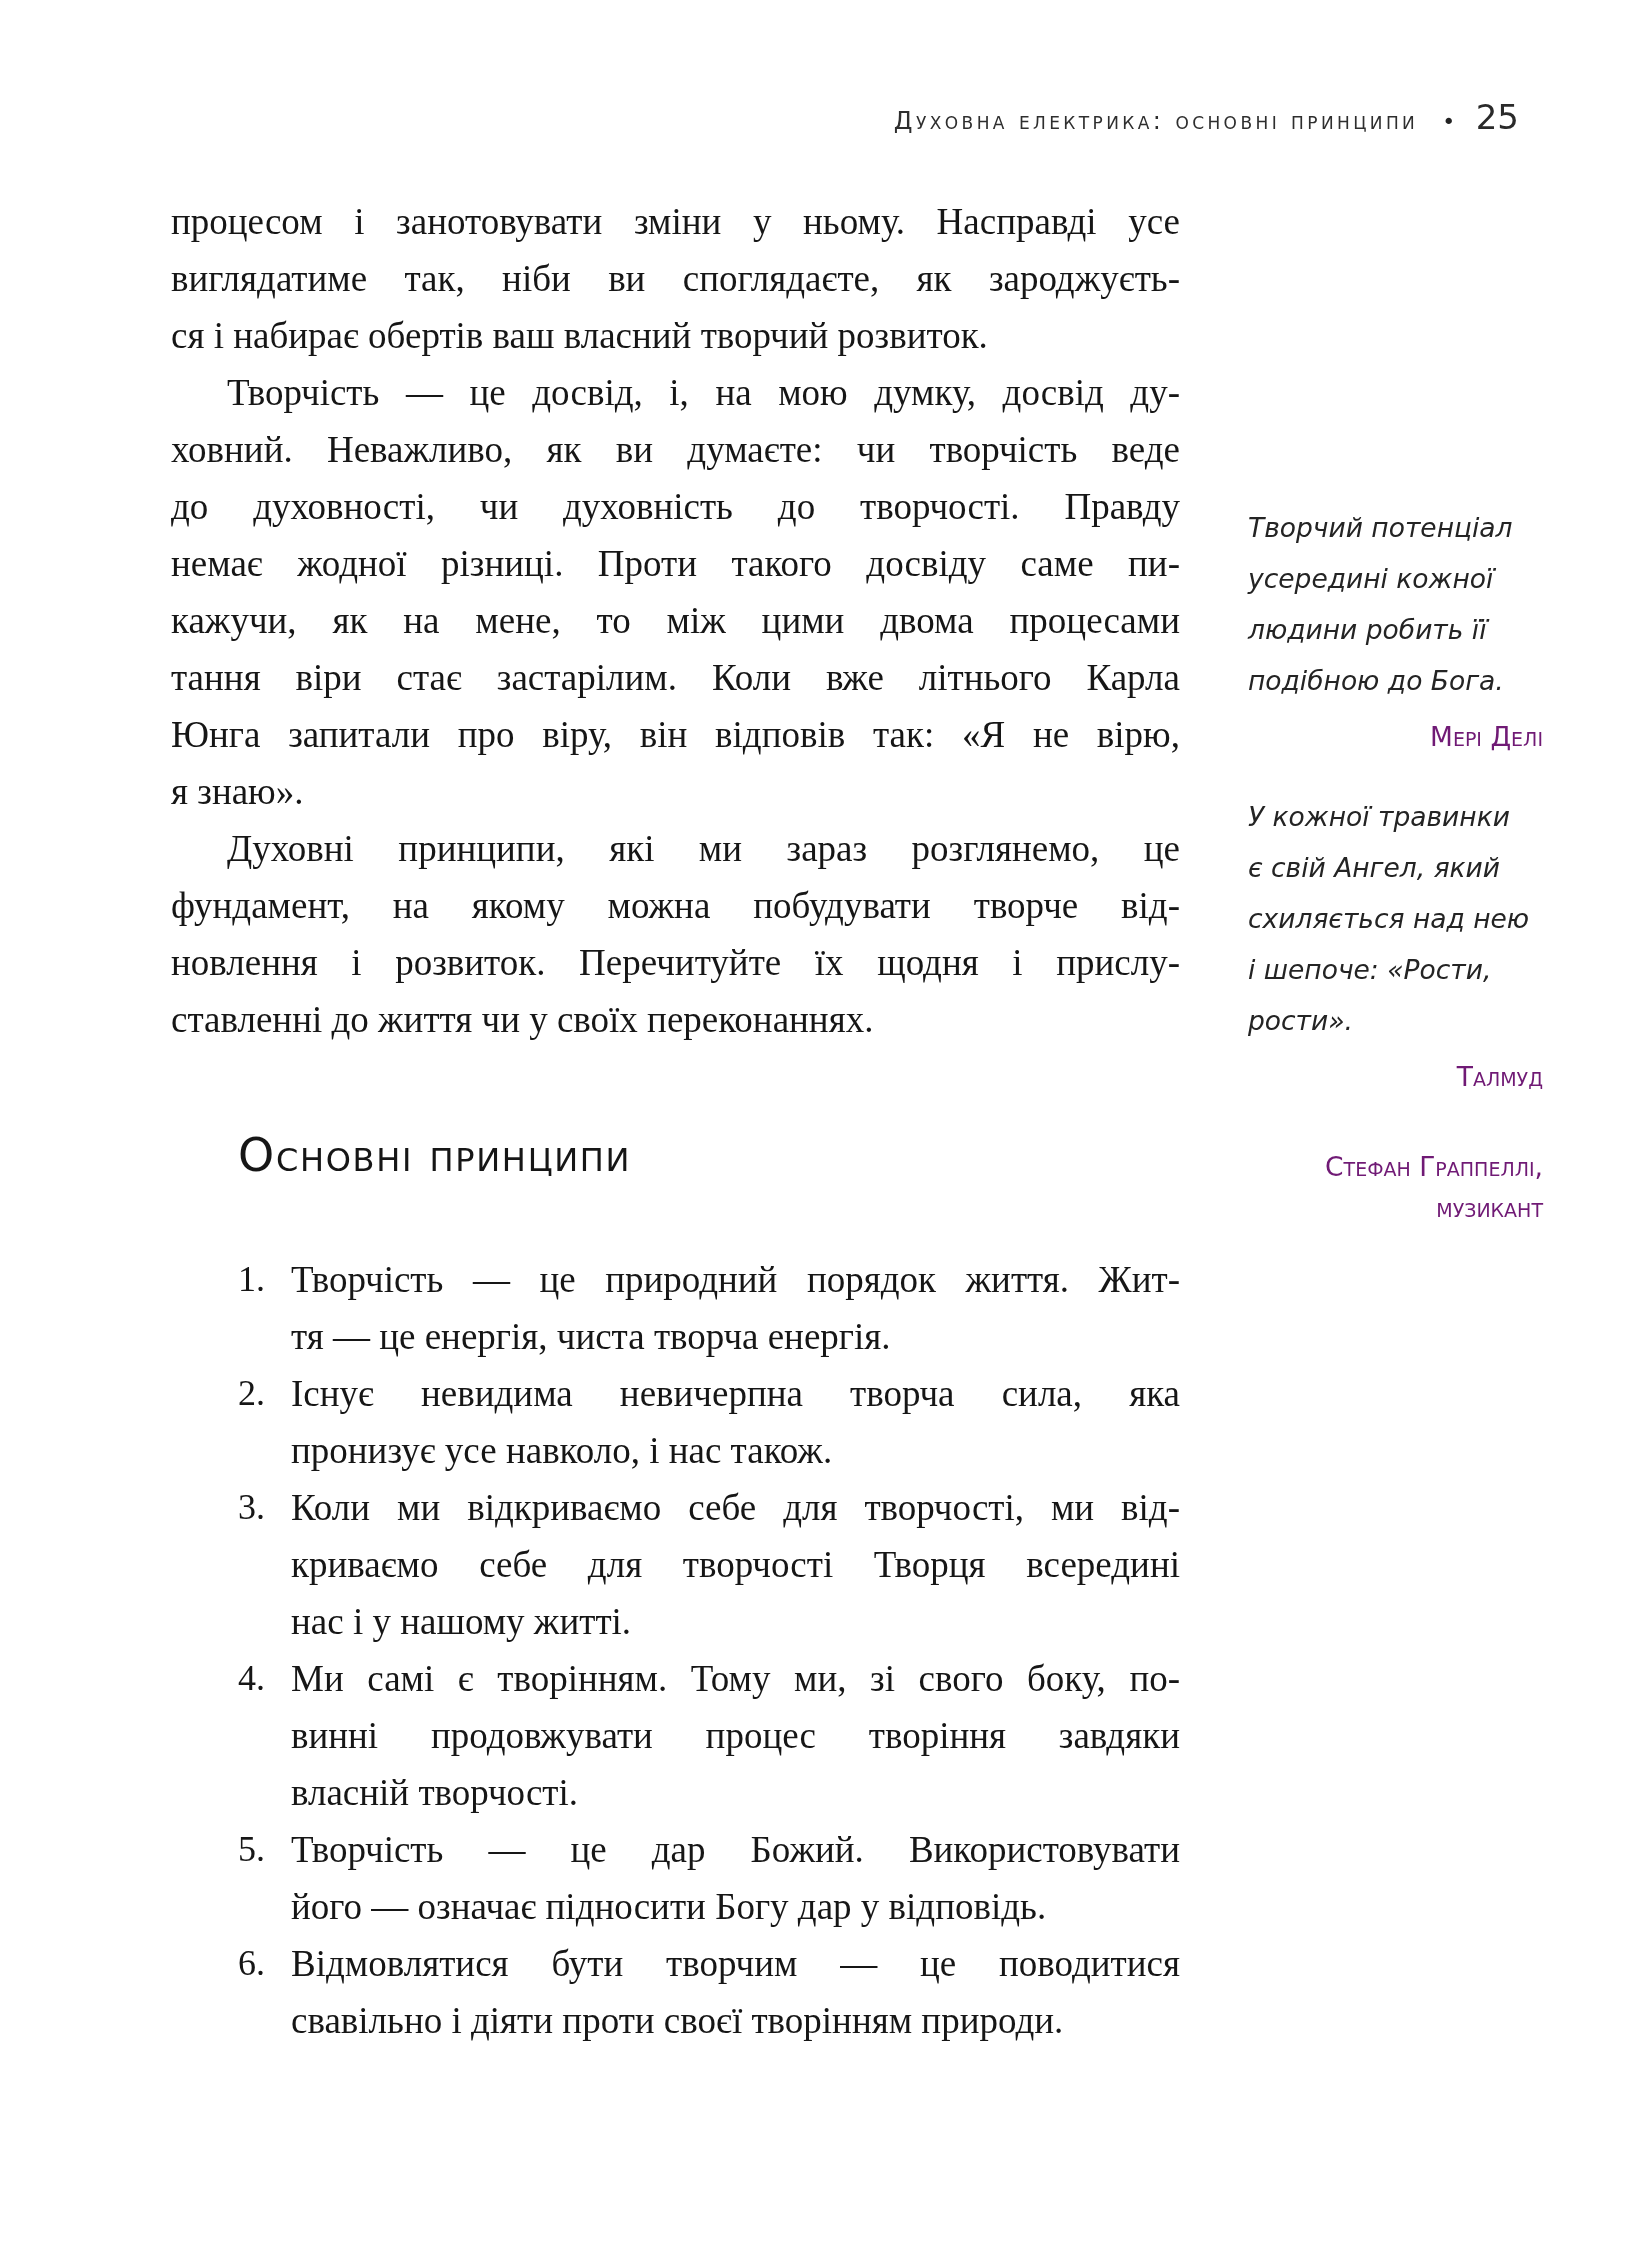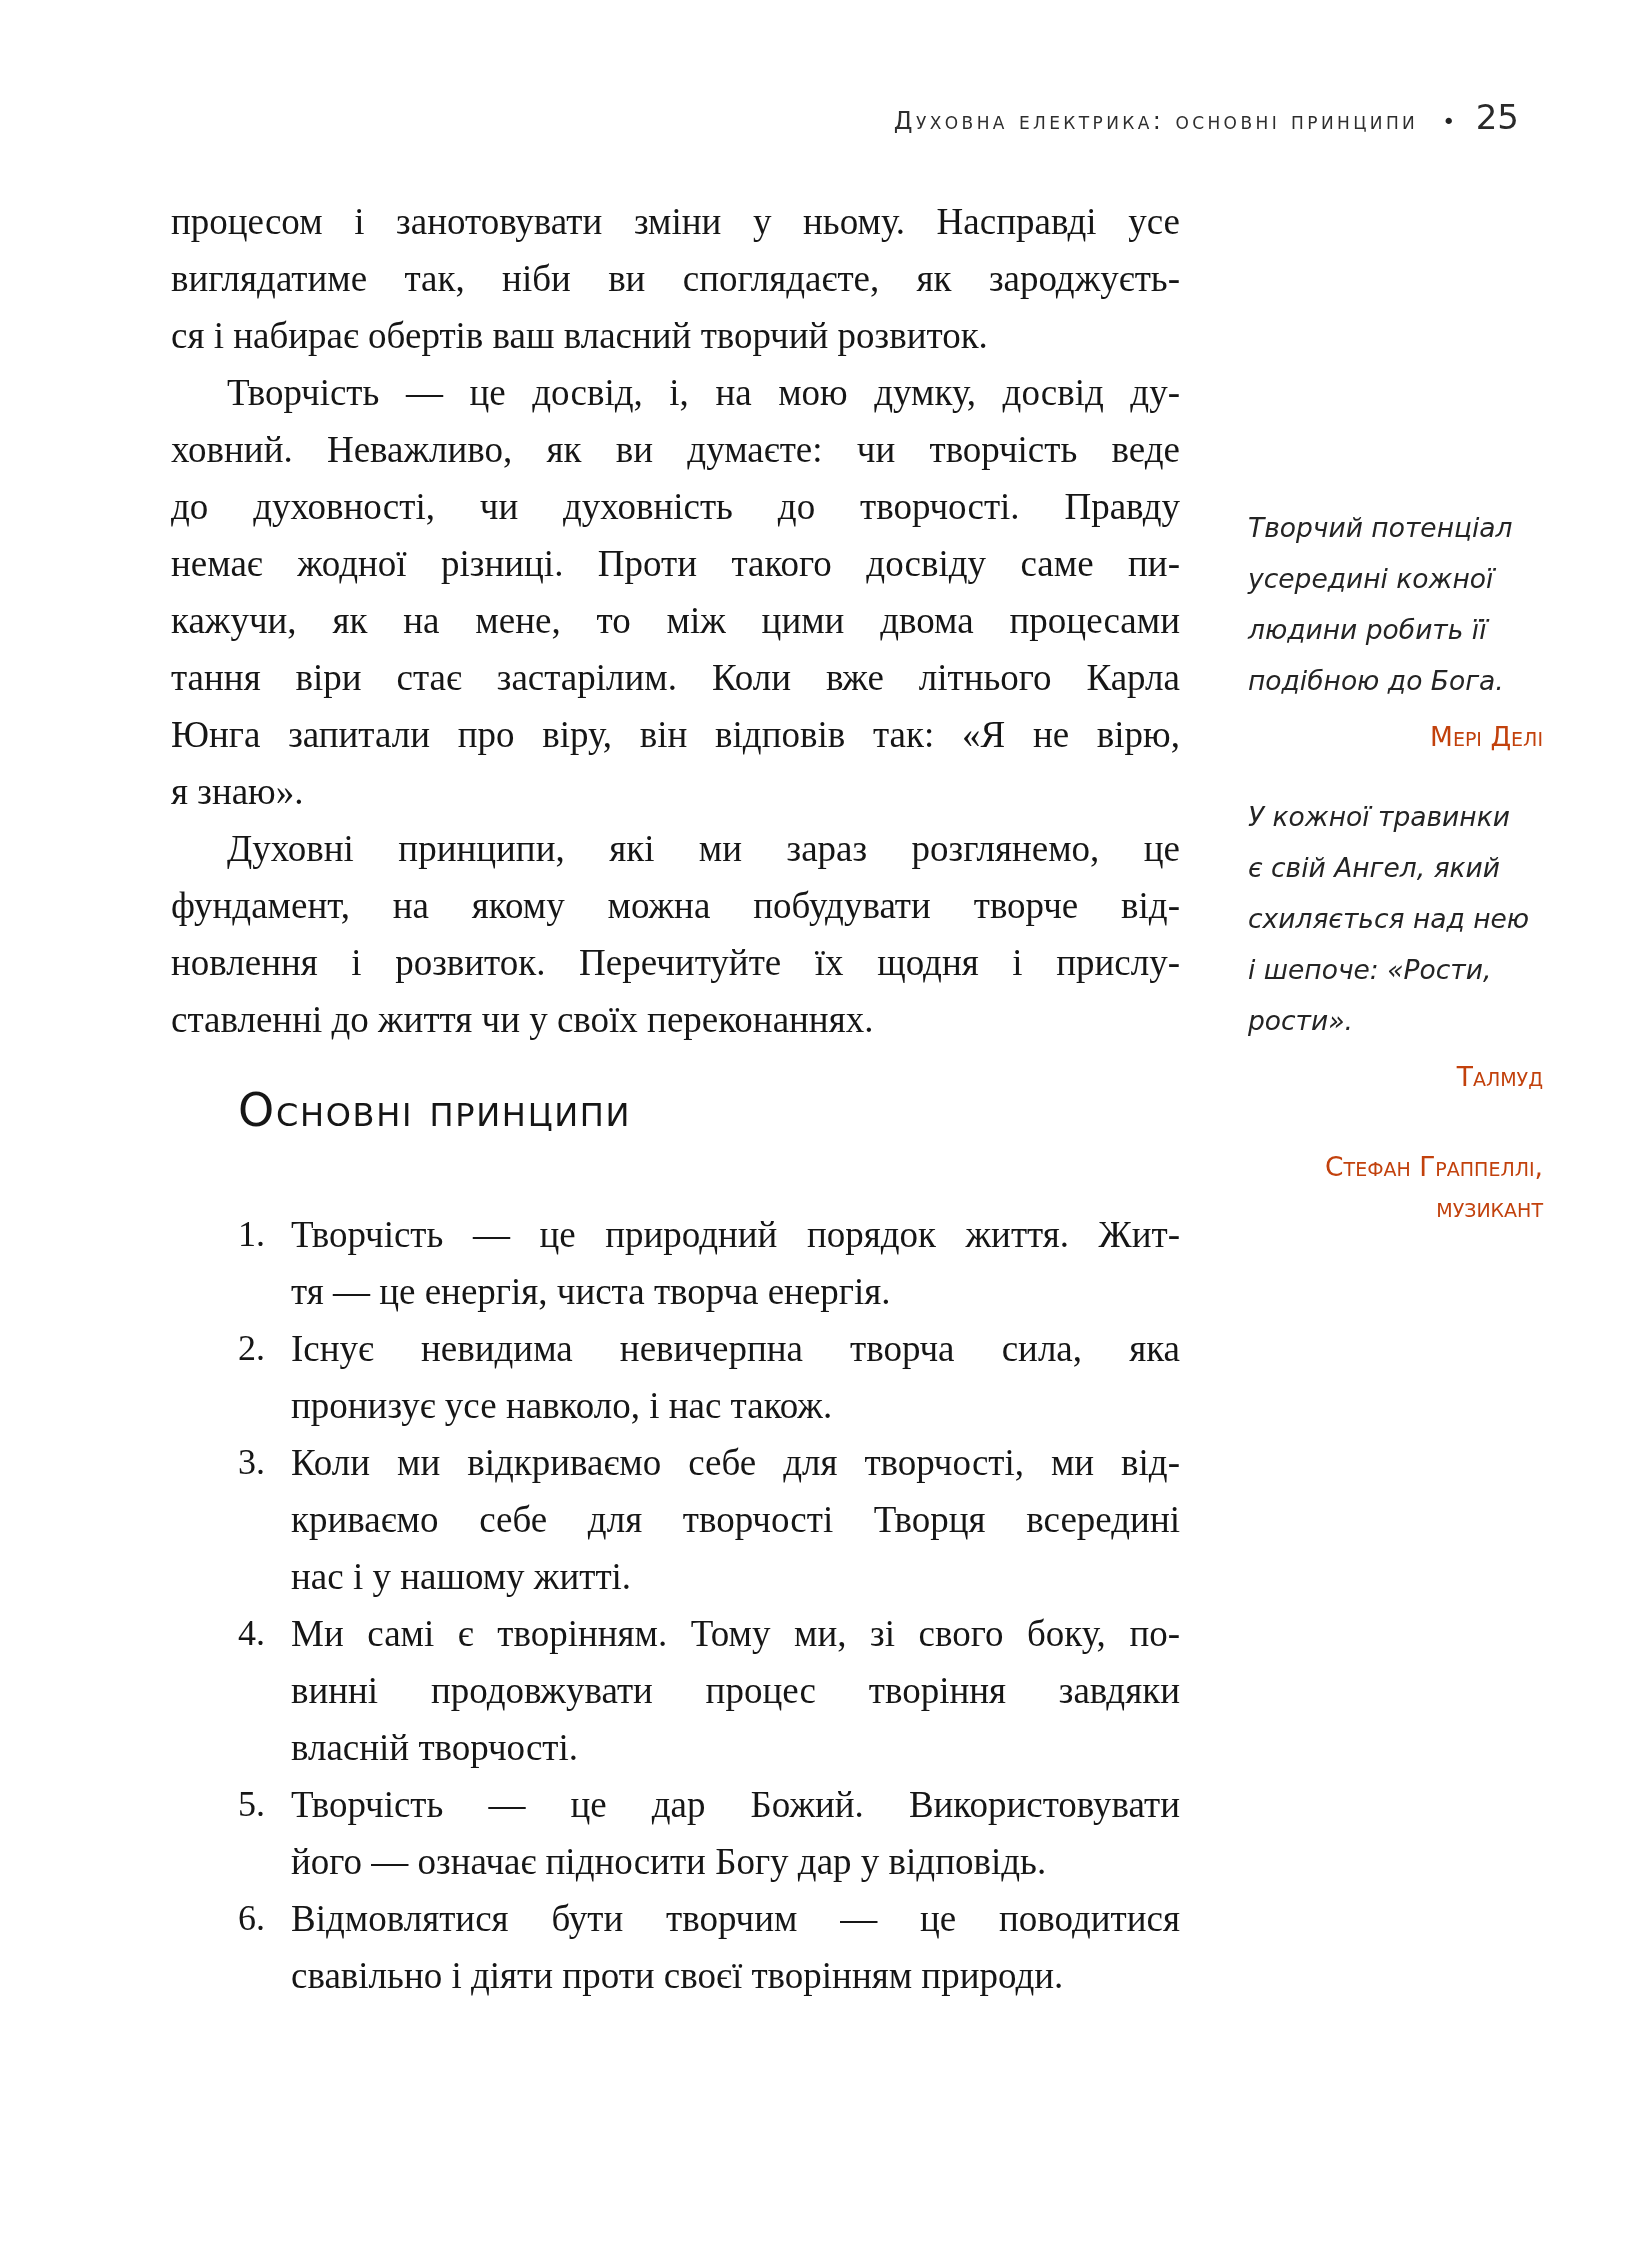--- a/index.html
+++ b/index.html
@@ -31,21 +31,21 @@
   .para{margin:0;}
   .line{
     font-size:37px;line-height:57px;
     text-align:justify;text-align-last:justify;
     color:#161616;
   }
   .line.last{text-align-last:left;}
   .para.indent .line:first-child{text-indent:56px;}
 
   .section-heading{
-    margin:35px 0 0 67px;
+    margin:80px 0 0 67px;
     font-family:"DejaVu Sans","Liberation Sans",sans-serif;
     font-weight:400;
     font-variant:small-caps;
     font-size:46px;line-height:55px;letter-spacing:1.7px;
     color:#161616;
   }
 
   .principles{list-style:none;margin:68px 0 0 67px;padding:0;}
   .principle{display:flex;}
   .principle .num{
@@ -65,21 +65,21 @@
     font-style:italic;
     font-size:26.5px;line-height:51px;
     color:#242424;
   }
   .attribution{
     margin-top:10.2px;
     text-align:right;
     font-family:"DejaVu Sans","Liberation Sans",sans-serif;
     font-variant:small-caps;
     font-size:26.5px;line-height:41px;
-    color:#c2410c;
+    color:#701a75;
   }
 </style>
 </head>
 <body>
 
 <div class="page">
 
   <header class="running-head">
     <span class="head-title">Духовна електрика: основні принципи</span>
     <span class="head-sep">•</span>

